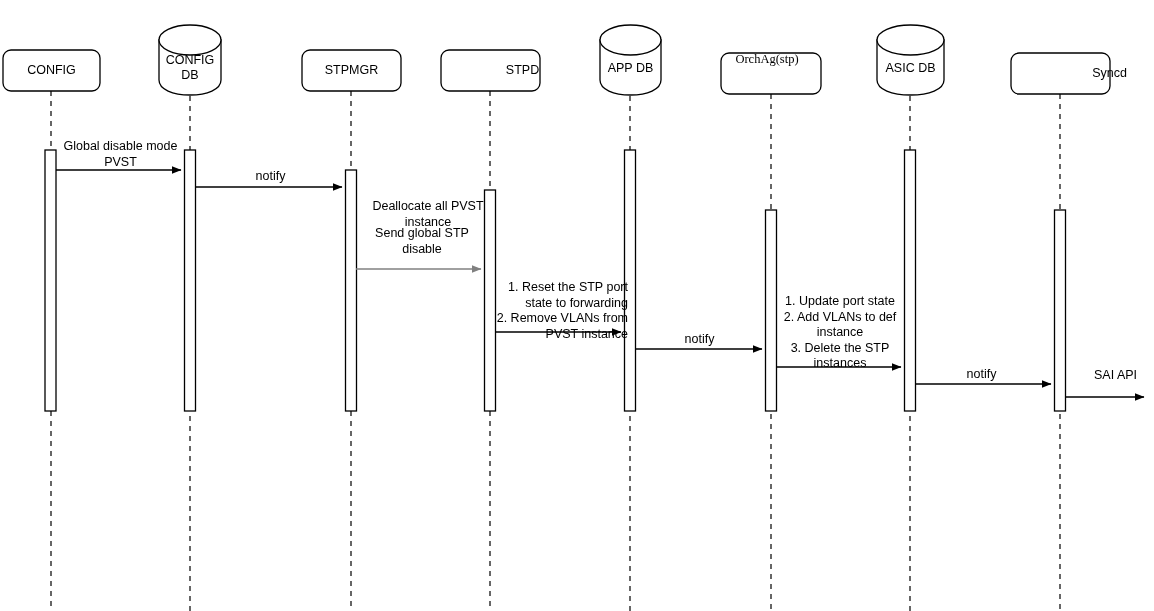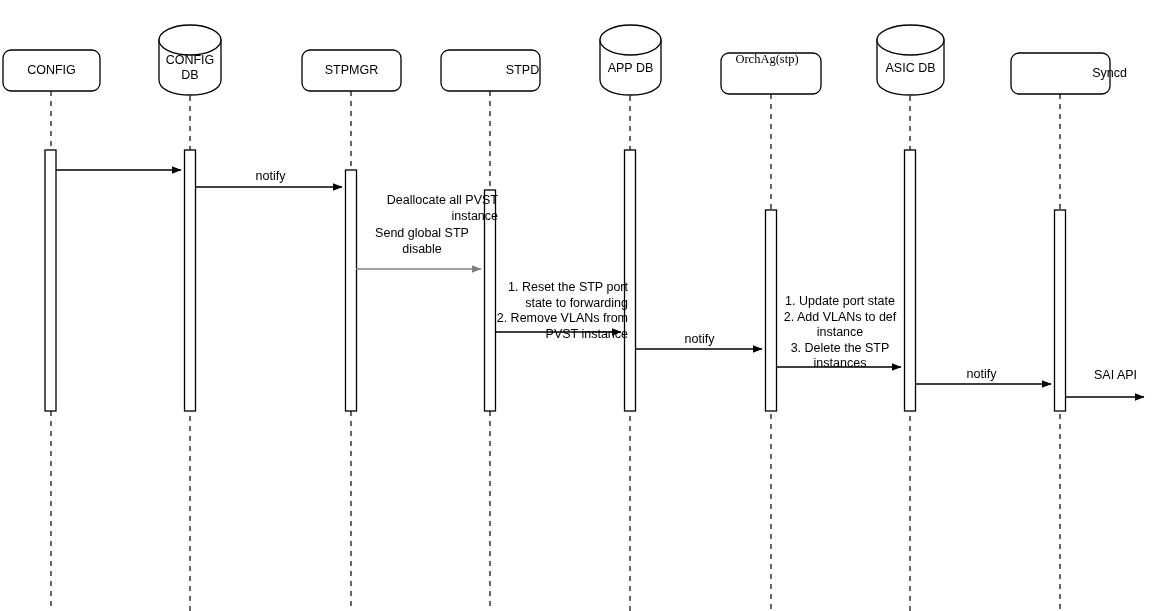--- a/index.html
+++ b/index.html
@@ -119,22 +119,24 @@
   <div class="lbl actor-label" style="left:3px;  top:43px;  width:97px;">CONFIG</div>
   <div class="lbl actor-label" style="left:159px;top:33px;  width:62px;">CONFIG
 DB</div>
   <div class="lbl actor-label" style="left:302px;top:43px;  width:99px;">STPMGR</div>
   <div class="lbl actor-label" style="left:441px;top:43px;  width:99px;padding-left:32px;">STPD</div>
   <div class="lbl actor-label" style="left:600px;top:41px;  width:61px;">APP DB</div>
   <div class="lbl actor-label" style="left:721px;top:32px;  width:92px;font-family:Liberation Serif, serif;">OrchAg(stp)</div>
   <div class="lbl actor-label" style="left:877px;top:41px;  width:67px;">ASIC DB</div>
   <div class="lbl actor-label" style="left:1011px;top:46px; width:123px;padding-left:37px;">Syncd</div>
 
+  <div class="lbl msg-label" style="left:48px;  top:119px; width:145px;">Global disable mode
+PVST</div>
   <div class="lbl msg-label" style="left:214px; top:149px; width:113px;">notify</div>
-  <div class="lbl msg-label" style="left:358px; top:173px; width:140px; text-align:right;">Deallocate all PVST
+  <div class="lbl msg-label" style="left:358px; top:179px; width:140px; text-align:center;">Deallocate all PVST
 instance</div>
   <div class="lbl msg-label" style="left:356px; top:206px; width:132px;">Send global STP
 disable</div>
   <div class="lbl msg-label" style="left:492px; top:260px; width:136px;text-align:right;">1. Reset the STP port
 state to forwarding
 2. Remove VLANs from
 PVST instance</div>
   <div class="lbl msg-label" style="left:643px; top:312px; width:113px;">notify</div>
   <div class="lbl msg-label" style="left:772px; top:274px; width:136px;">1. Update port state
 2. Add VLANs to def

